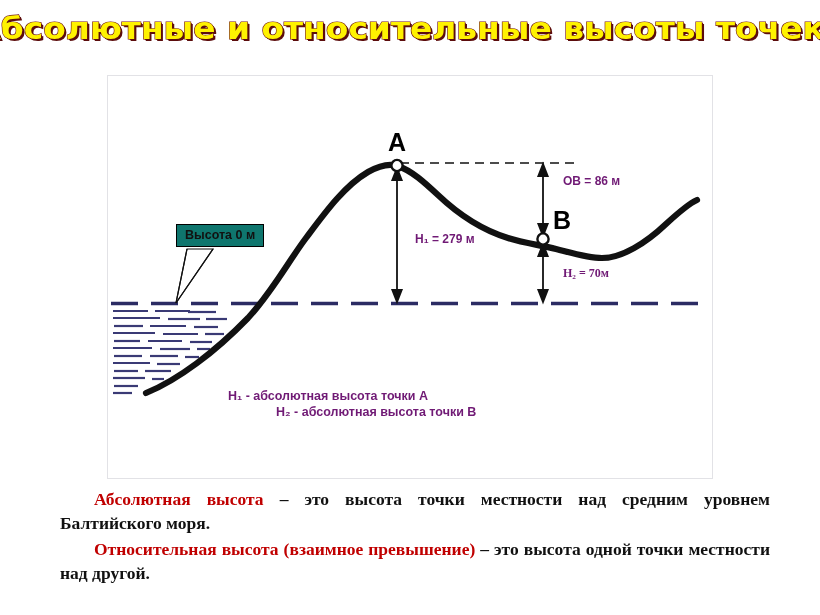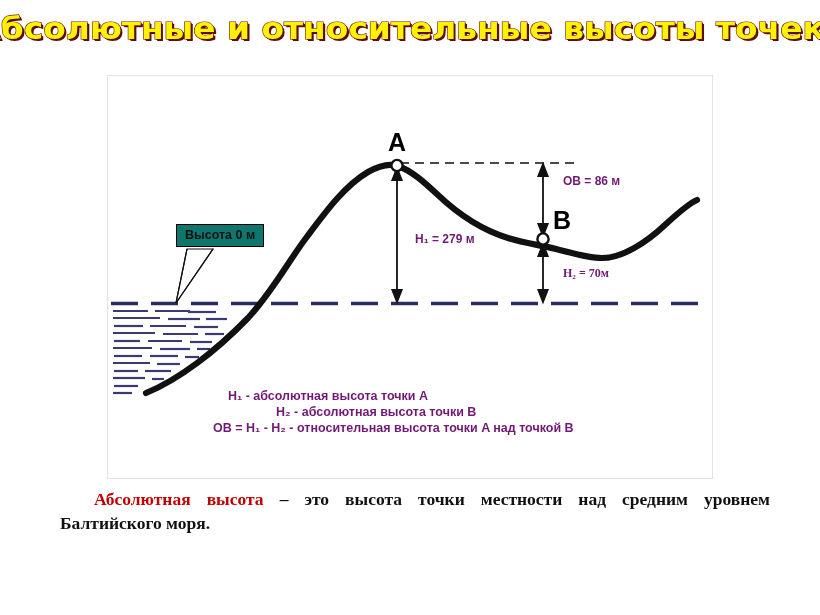--- a/index.html
+++ b/index.html
@@ -184,21 +184,23 @@
   <div class="dlabel pt-letter" style="left:388px;top:128px;">A</div>
   <div class="dlabel pt-letter" style="left:553px;top:206px;">B</div>
 
   <div class="dlabel meas" style="left:415px;top:232px;">H₁ = 279 м</div>
   <div class="dlabel meas" style="left:563px;top:174px;">OB = 86 м</div>
   <div class="dlabel meas" style="left:563px;top:266px;font-family:Liberation Serif, serif;">H₂ = 70м</div>
 
 
   <div class="dlabel legend-line" style="left:228px;top:388px;text-align:right;">H₁ - абсолютная высота точки A</div>
   <div class="dlabel legend-line" style="left:236px;top:404px;margin-left:40px;">H₂ - абсолютная высота точки B</div>
-  <div class="dlabel legend-line" style="left:213px;top:420px;">OB = H₁ - H₂ - относительная высота точки A над точкой B</div>
 
   <div class="body-text">
     <p>
       <span class="red">Абсолютная высота</span><span> – это высота точки местности над средним уровнем Балтийского моря.</span>
     </p>
+    <p>
+      <span class="red">Относительная высота (взаимное превышение)</span><span> – это высота одной точки местности над другой.</span>
+    </p>
   </div>
 
 </div>
 
 </body></html>

